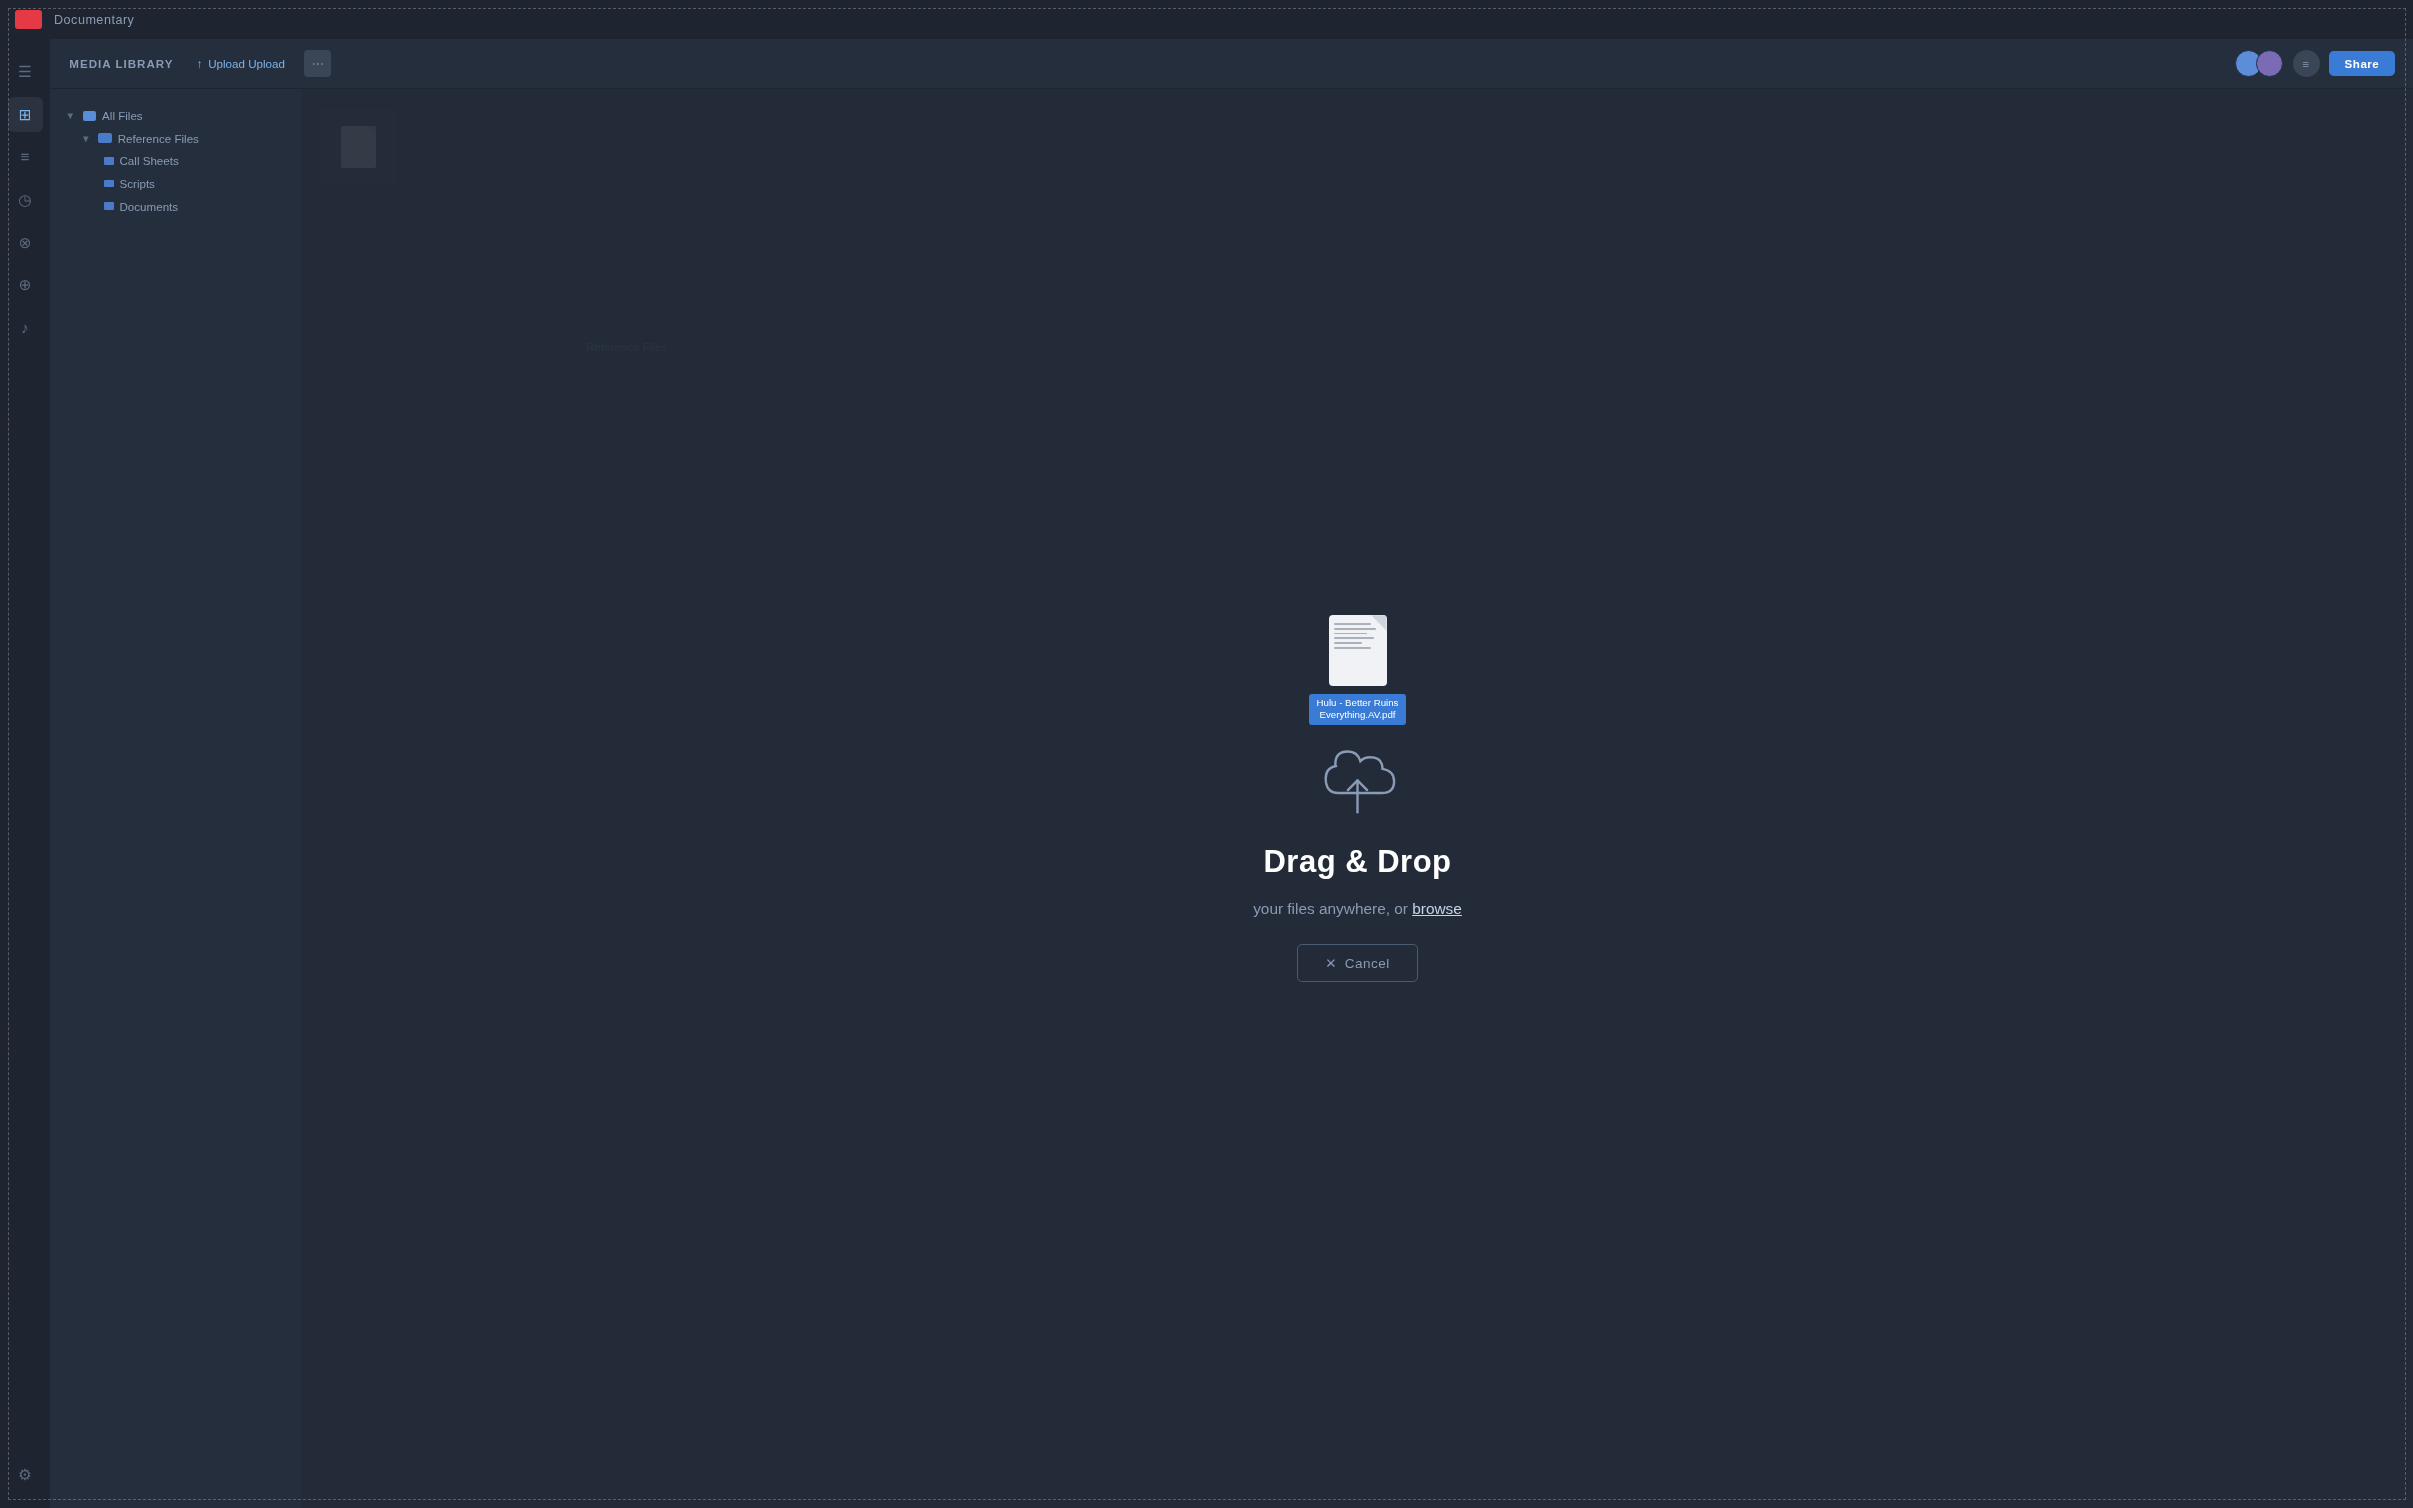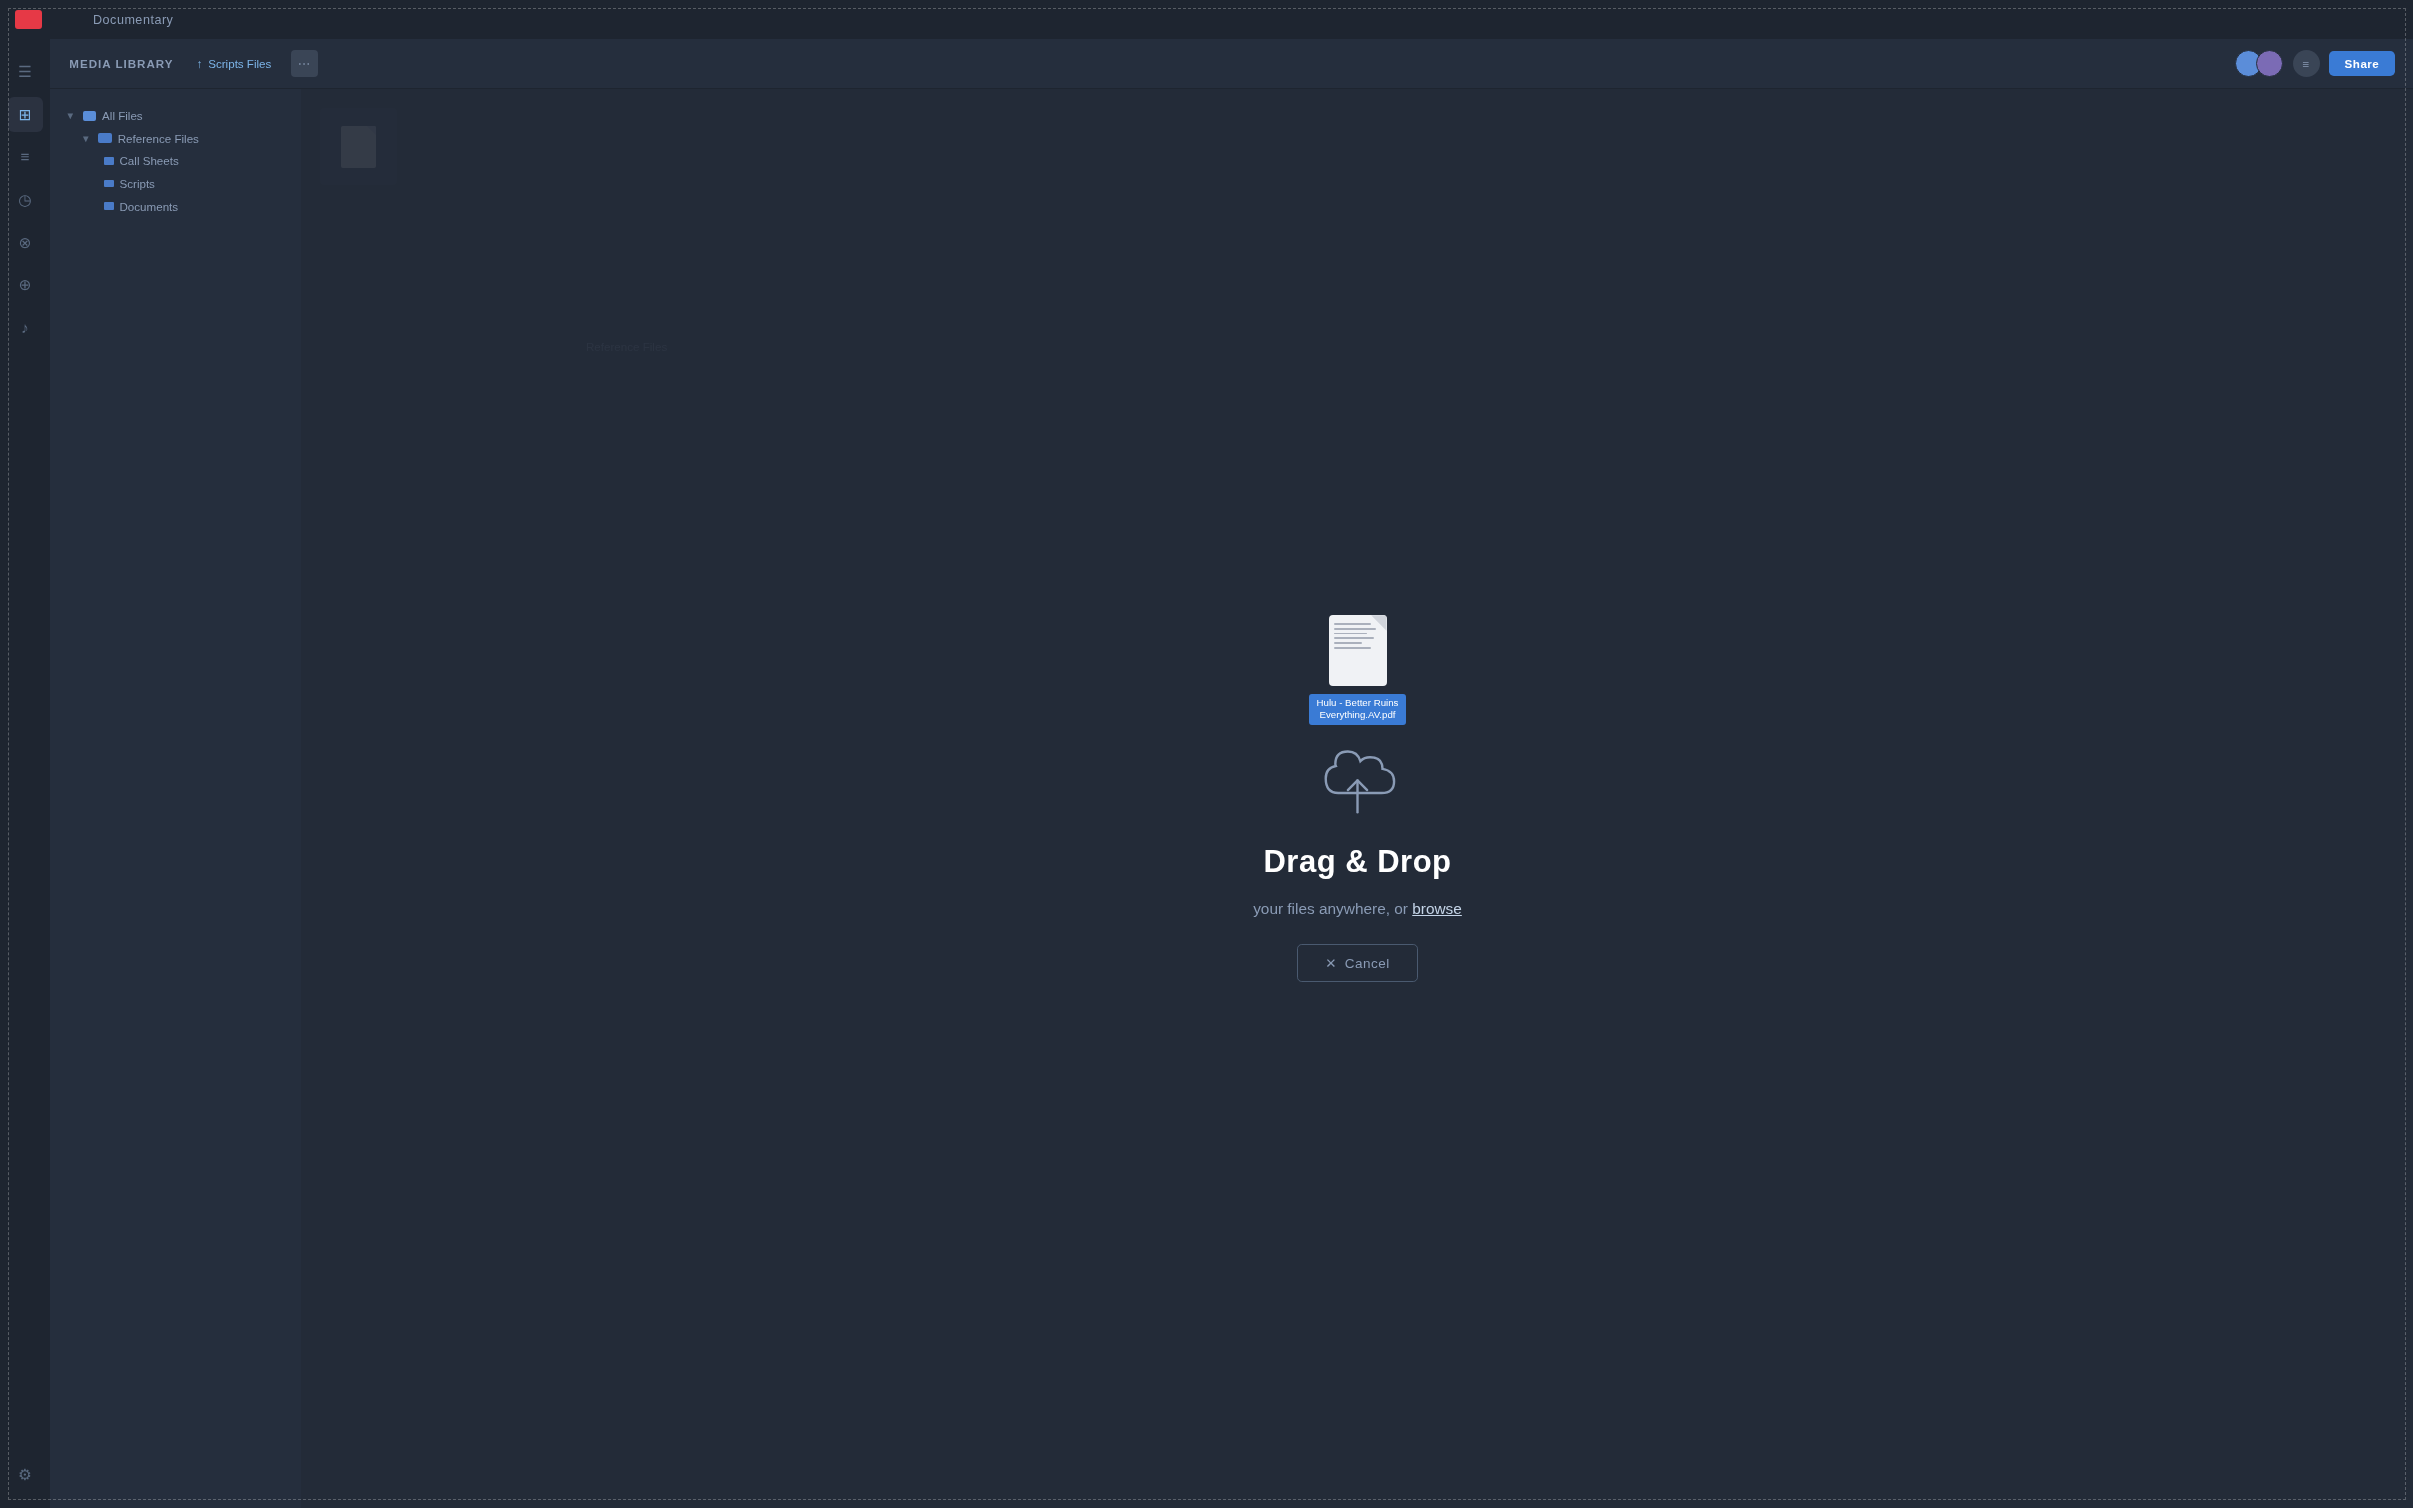--- a/index.html
+++ b/index.html
@@ -24,21 +24,20 @@
     
     .top-bar {
       position: absolute;
       top: 0; left: 0; right: 0;
       height: 39px;
       background: #1e2530;
       display: flex;
       align-items: center;
       padding: 0 15.4px;
       z-index: 10;
-      gap: 39px;
     }
 
     .top-bar-logo {
       width: 27px; height: 19.3px;
       background: #e63946;
       border-radius: 2.9px;
       margin-right: 11.6px;
       flex-shrink: 0;
     }
 
@@ -403,21 +402,21 @@
   <div class="sidebar-icon">♪</div>
   <div class="sidebar-icon sidebar-icon-bottom">⚙</div>
 </div>
 
 <div class="main-content">
 
   <div class="content-header">
     <span class="media-library-title">MEDIA LIBRARY</span>
     <div class="upload-btn">
       <span>↑</span>
-      <span>Scripts Files</span>
+      <span>Upload Upload</span>
     </div>
     <div class="icon-btn">⋯</div>
     <div class="header-right">
       <div class="avatar-group">
         <div class="avatar avatar-1"></div>
         <div class="avatar avatar-2"></div>
       </div>
       <div class="icon-circle">≡</div>
       <button class="share-btn">Share</button>
     </div>

